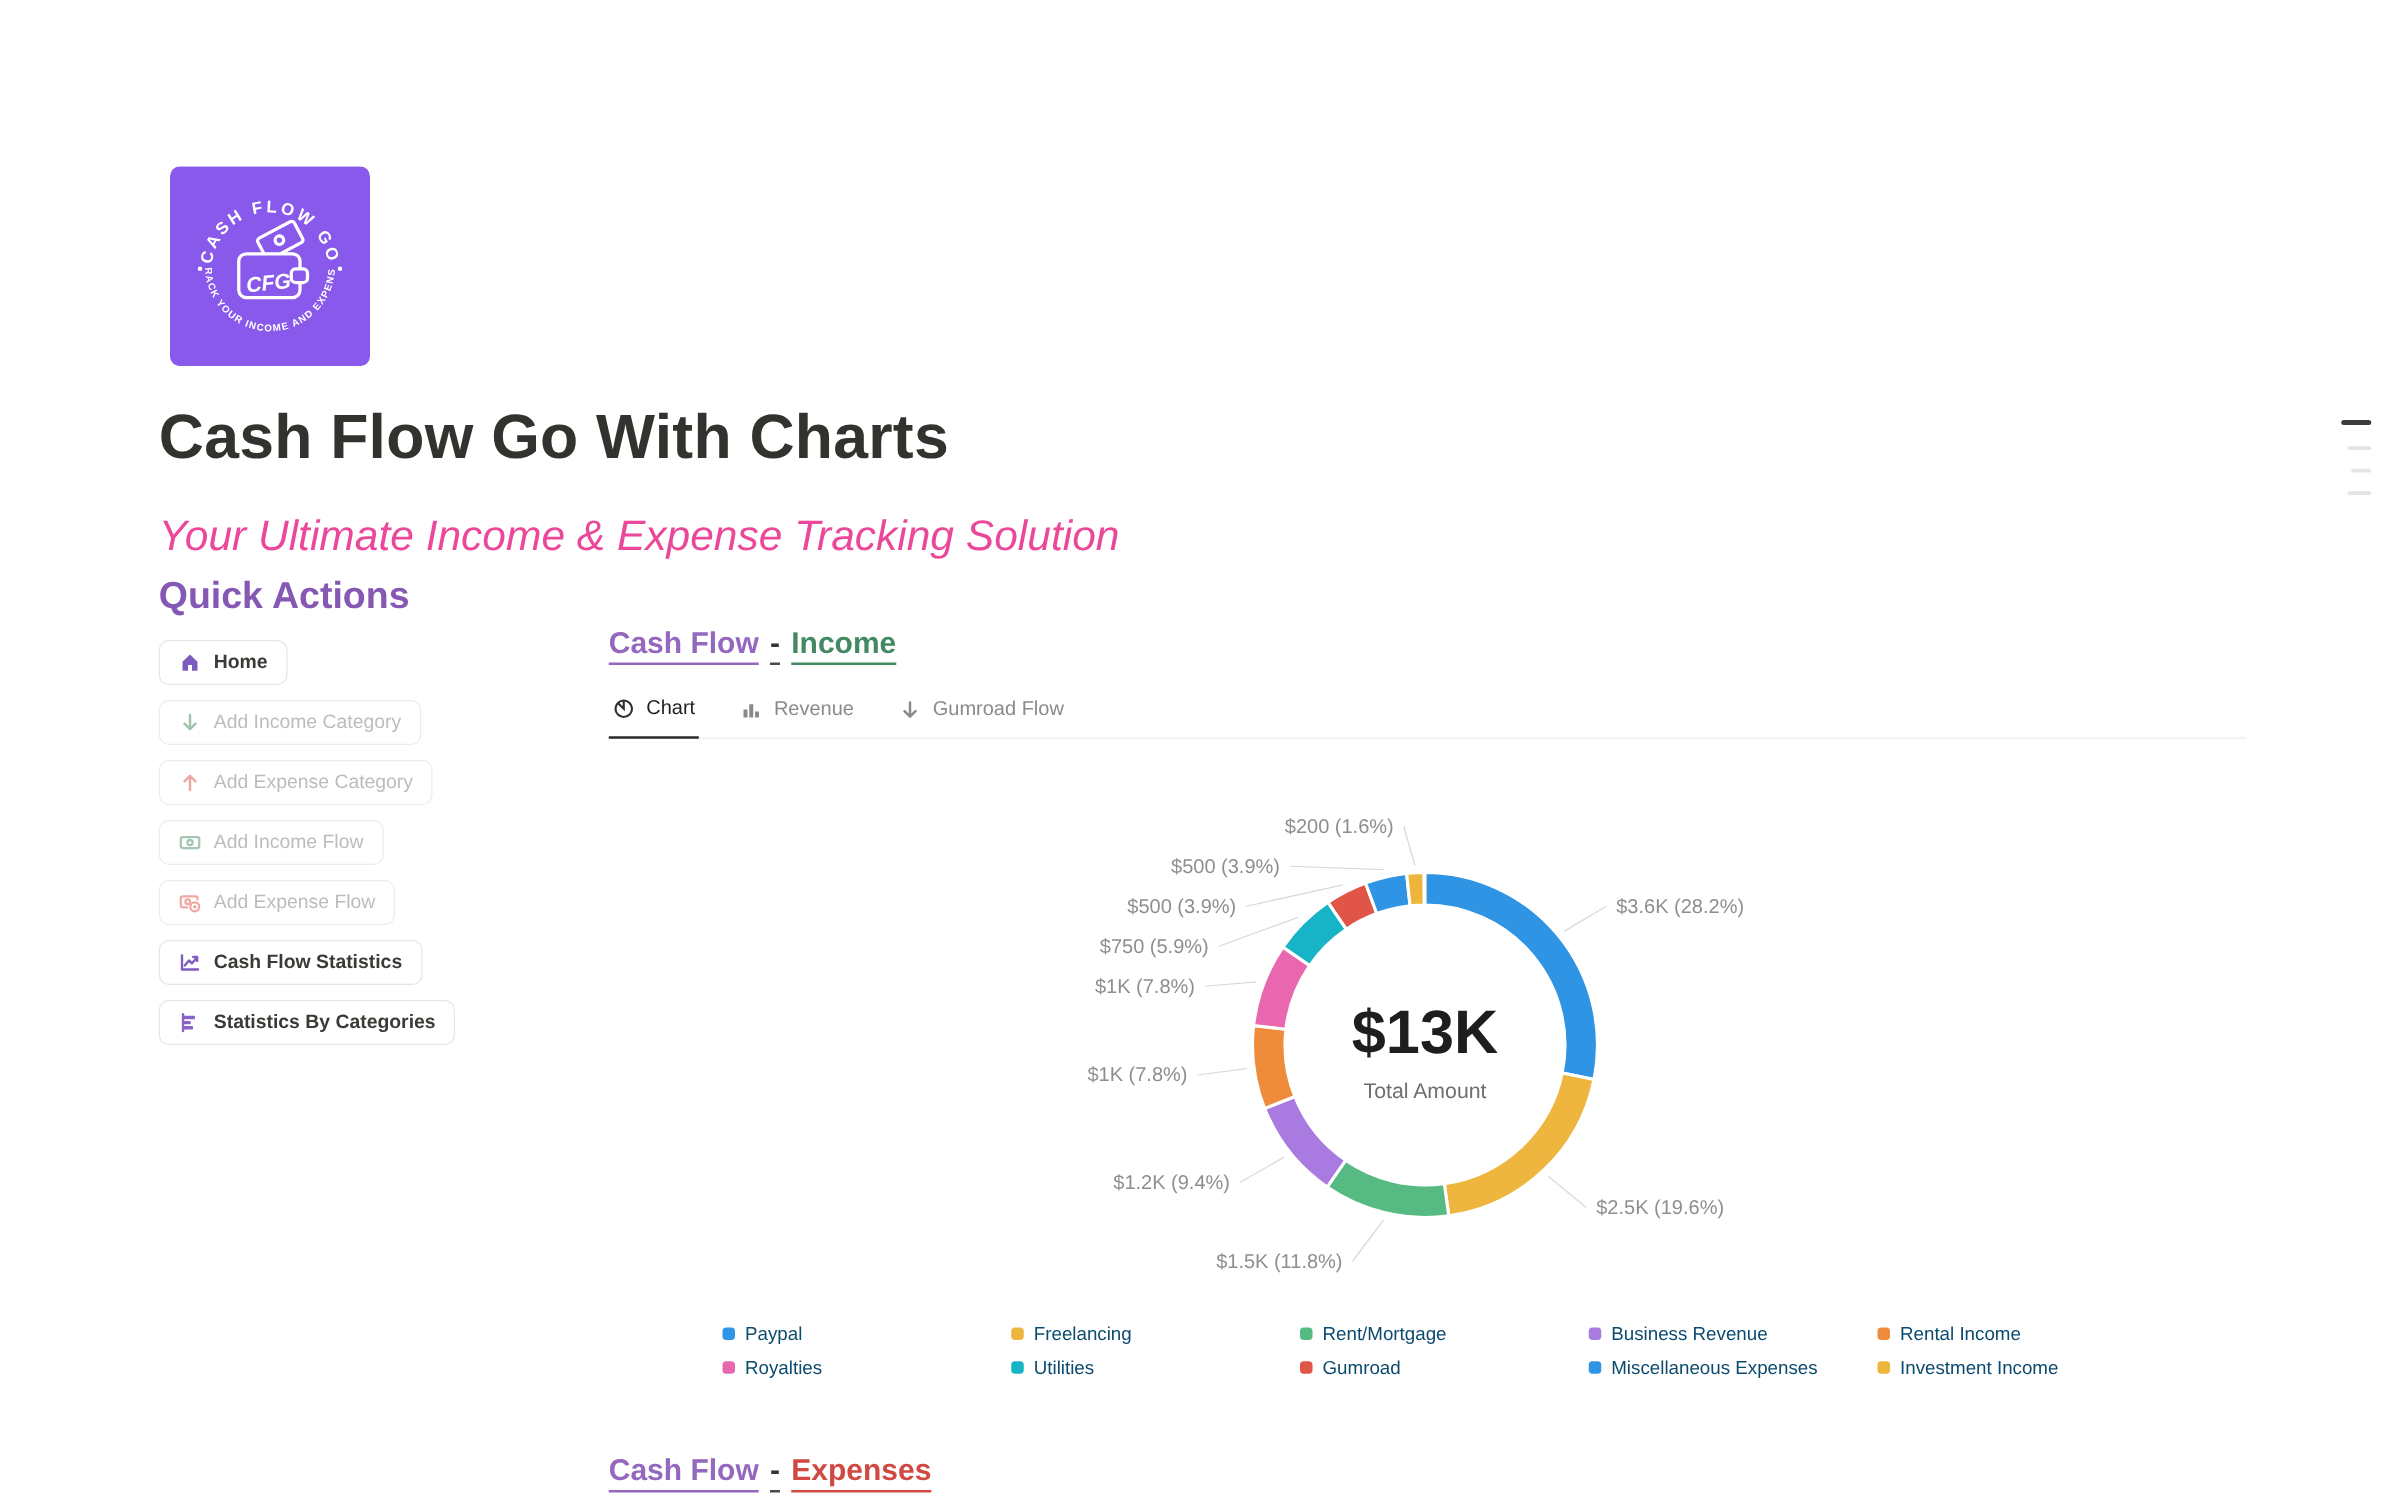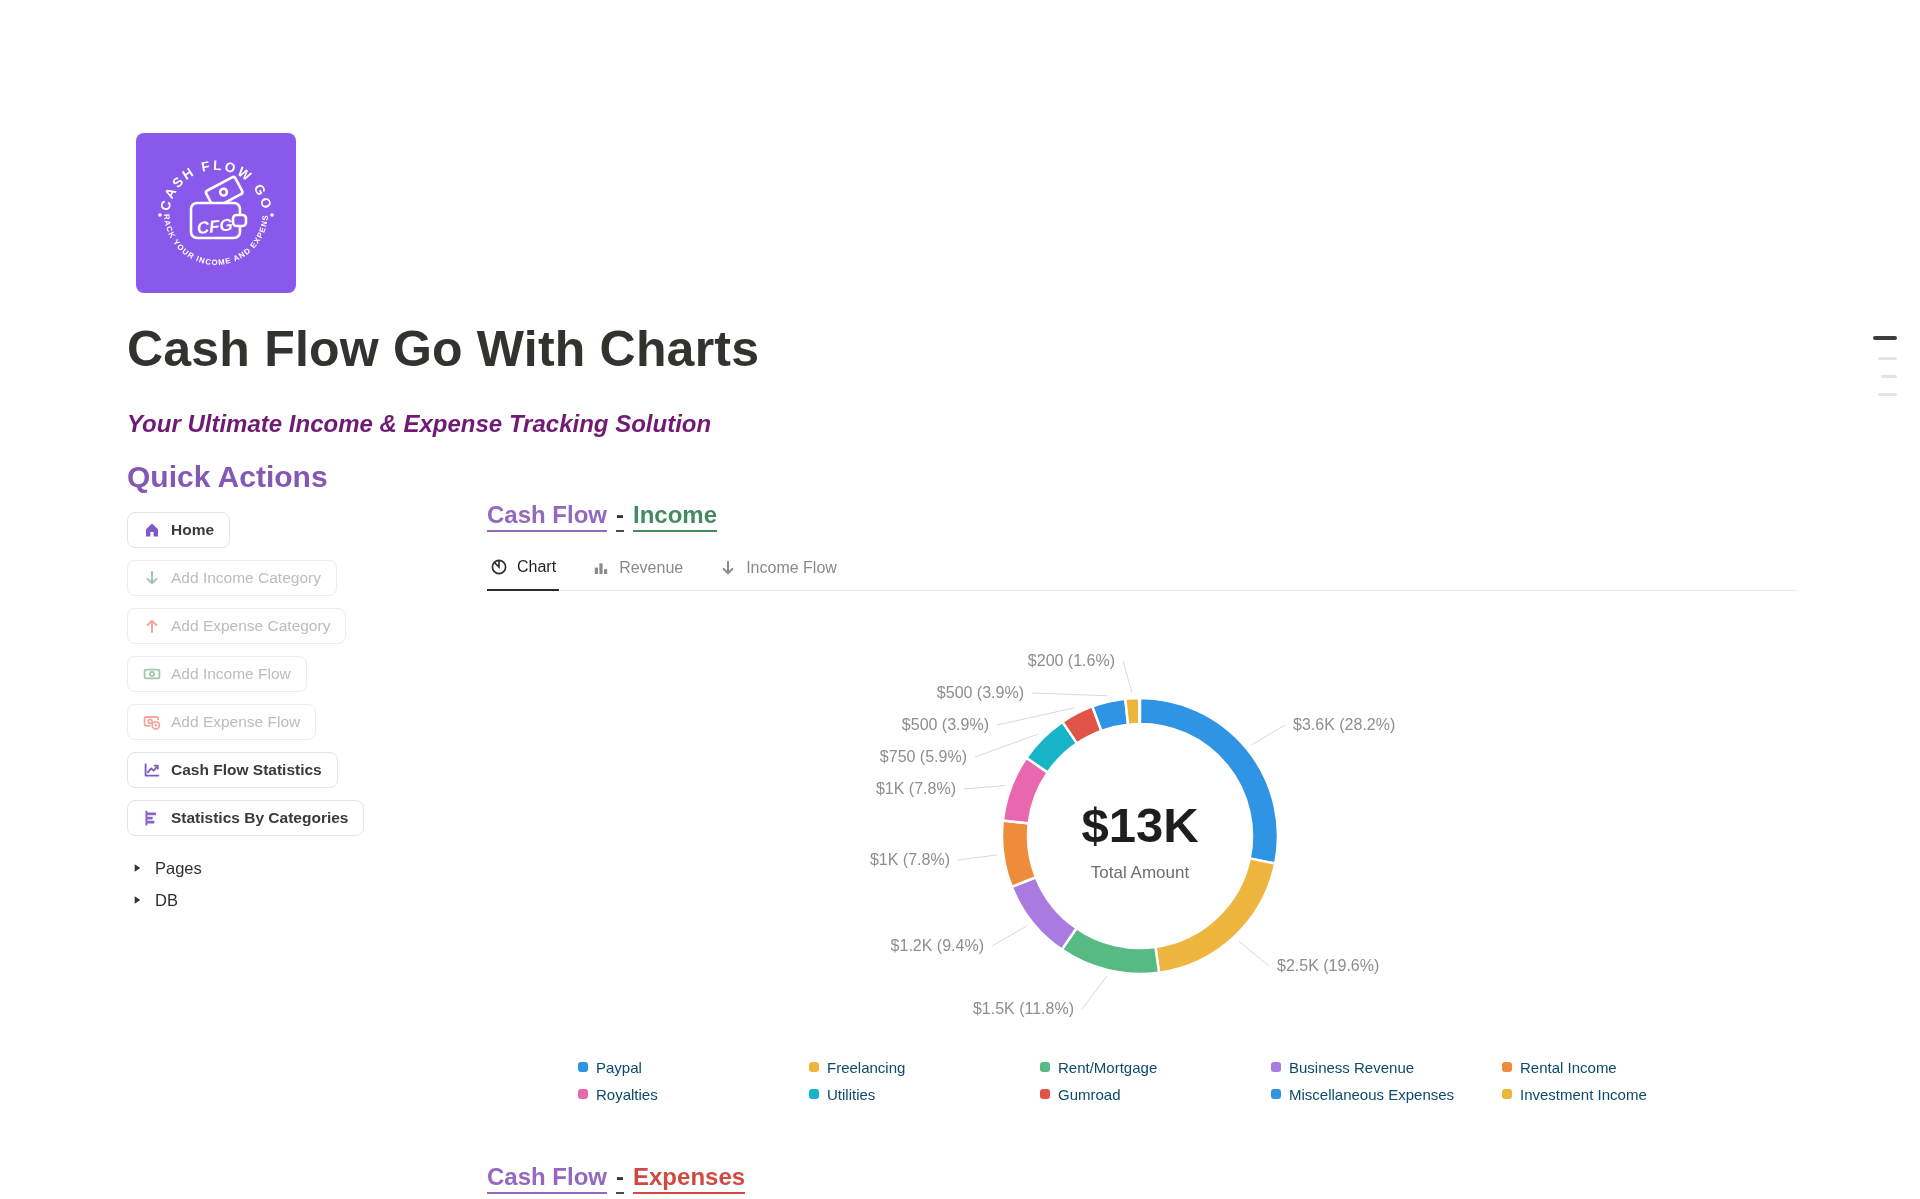--- a/index.html
+++ b/index.html
@@ -3,21 +3,21 @@
 <meta charset="utf-8">
 <style>
   html,body{margin:0;padding:0;background:#fff;}
   body{width:1920px;height:1199px;overflow:hidden;position:relative;
        font-family:"Liberation Sans","DejaVu Sans",sans-serif;color:#37352f;}
   .abs{position:absolute;}
   
   .logo{left:136px;top:133px;width:160px;height:160px;border-radius:8px;overflow:hidden;cursor:pointer;}
   
   .page-title{left:127px;top:320px;font-size:50px;font-weight:700;color:#32322e;letter-spacing:.2px;}
-  .page-subtitle{left:127px;top:410px;font-size:24px;font-weight:700;font-style:italic;color:#701a75;}
+  .page-subtitle{left:127px;top:410px;font-size:34px;font-weight:400;font-style:italic;color:#ec4899;}
   
   .sidebar{left:127px;top:460px;width:340px;}
   .qa-heading{font-size:30px;font-weight:700;color:#8458b3;margin:0 0 18px 0;}
   .qa-row{margin-bottom:12px;}
   .qa-btn{display:inline-flex;align-items:center;gap:10px;height:36px;padding:0 15px;
           background:#fff;border:1px solid #e6e5e2;border-radius:8px;font-size:15.5px;
           font-family:inherit;cursor:pointer;color:#3b3a36;font-weight:600;}
   .qa-btn.muted{color:#bdbcb9;font-weight:400;border-color:#ececea;}
   .qa-icon{display:inline-flex;width:18px;height:18px;}
   .qa-icon svg{width:18px;height:18px;}
@@ -149,38 +149,20 @@
             <svg viewBox="0 0 18 18">
               <path d="M3.4 2.4v13.4" stroke="currentColor" stroke-width="1.9" stroke-linecap="round"></path>
               <rect x="3.4" y="3.6" width="9.6" height="2.7" rx="0.6" fill="currentColor"></rect>
               <rect x="3.4" y="7.7" width="6.2" height="2.7" rx="0.6" fill="currentColor"></rect>
               <rect x="3.4" y="11.8" width="8" height="2.7" rx="0.6" fill="currentColor"></rect>
             </svg>
           </span>
           <span>Statistics By Categories</span>
         </button></div>
     </div>
-  <div class="toggle-list" id="toggle-list">
-      <div class="toggle-row">
-        <span class="tri">
-          <svg viewBox="0 0 18 18">
-            <path d="M5.5 3.5 14 9l-8.5 5.5Z" fill="currentColor"></path>
-          </svg>
-        </span>
-        <span class="tlabel">Pages</span>
-      </div>
-      <div class="toggle-row">
-        <span class="tri">
-          <svg viewBox="0 0 18 18">
-            <path d="M5.5 3.5 14 9l-8.5 5.5Z" fill="currentColor"></path>
-          </svg>
-        </span>
-        <span class="tlabel">DB</span>
-      </div>
-    </div>
 </div>
 
 <div class="abs section-heading heading-income">
   <span class="h-prefix">Cash Flow</span><span class="h-sep">-</span><span class="h-suffix">Income</span>
 </div>
 
 <div class="abs tabs" id="tabs">
     <div class="tab active">
       <span class="t-icon" style="color: rgb(47, 47, 47);">
         <svg viewBox="0 0 18 18" fill="none" stroke="currentColor" stroke-width="1.7">
@@ -199,21 +181,21 @@
         </svg>
       </span>
       <span>Revenue</span>
     </div>
     <div class="tab">
       <span class="t-icon" style="color: rgb(138, 138, 138);">
         <svg viewBox="0 0 18 18" fill="none" stroke="currentColor" stroke-width="2" stroke-linecap="round" stroke-linejoin="round">
           <path d="M9 3v11M4.6 9.9 9 14.3l4.4-4.4"></path>
         </svg>
       </span>
-      <span>Income Flow</span>
+      <span>Gumroad Flow</span>
     </div>
   </div>
 
 <div class="abs chart-wrap" id="chart-wrap"><svg width="1310" height="470" viewBox="0 0 1310 470" font-family="Liberation Sans, DejaVu Sans, sans-serif">
       <path d="M764.53 144.91 L798 125" stroke="#d9d9d9" stroke-width="1" fill="none"></path>
       <path d="M751.57 340.97 L782 366" stroke="#d9d9d9" stroke-width="1" fill="none"></path>
       <path d="M619.82 376.13 L595 409" stroke="#d9d9d9" stroke-width="1" fill="none"></path>
       <path d="M540.34 325.68 L505 346" stroke="#d9d9d9" stroke-width="1" fill="none"></path>
       <path d="M510.25 254.95 L471 260" stroke="#d9d9d9" stroke-width="1" fill="none"></path>
       <path d="M518.14 185.52 L477 189" stroke="#d9d9d9" stroke-width="1" fill="none"></path>

